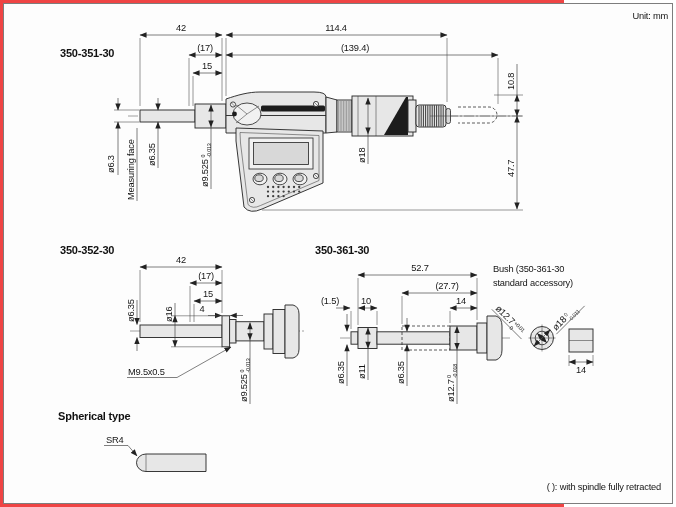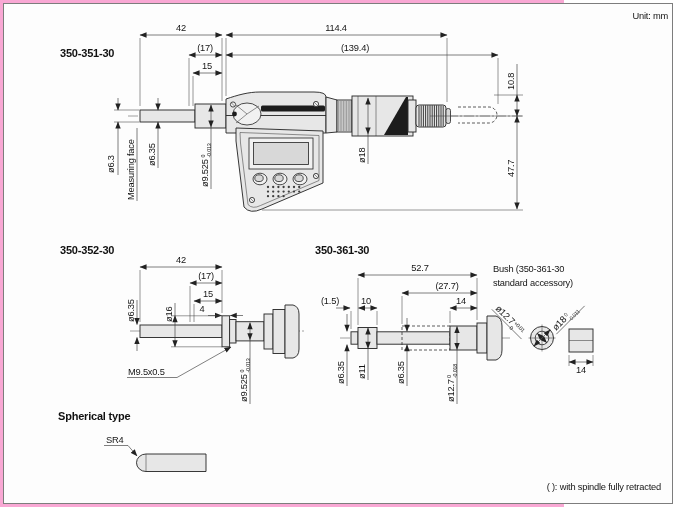--- a/index.html
+++ b/index.html
@@ -1,16 +1,16 @@
 <!DOCTYPE html>
 <html><head>
 <meta charset="utf-8">
 <style>
   html,body{margin:0;padding:0;background:#fff;}
-  #canvas{position:relative;width:564px;height:507px;background:#f9a8d4;
+  #canvas{position:relative;width:564px;height:507px;background:#ef4444;
           font-family:"Liberation Sans",sans-serif;}
   svg{display:block}
   text{font-family:"Liberation Sans",sans-serif;fill:#151515;letter-spacing:-0.2px;}
   .d  {font-size:9.3px;}
   .db {font-size:11px;font-weight:bold;fill:#111;}
   .dn {font-size:9.3px;}
   .dsup{font-size:5.4px;}
   .mid{text-anchor:middle;}
   .end{text-anchor:end;}
   .ln  {stroke:#2d2d2d;stroke-width:.95;fill:none;}

